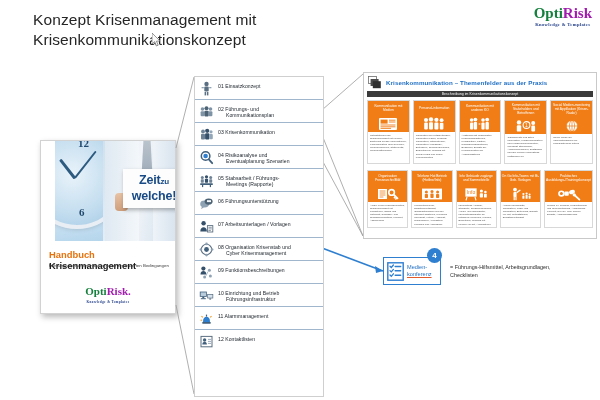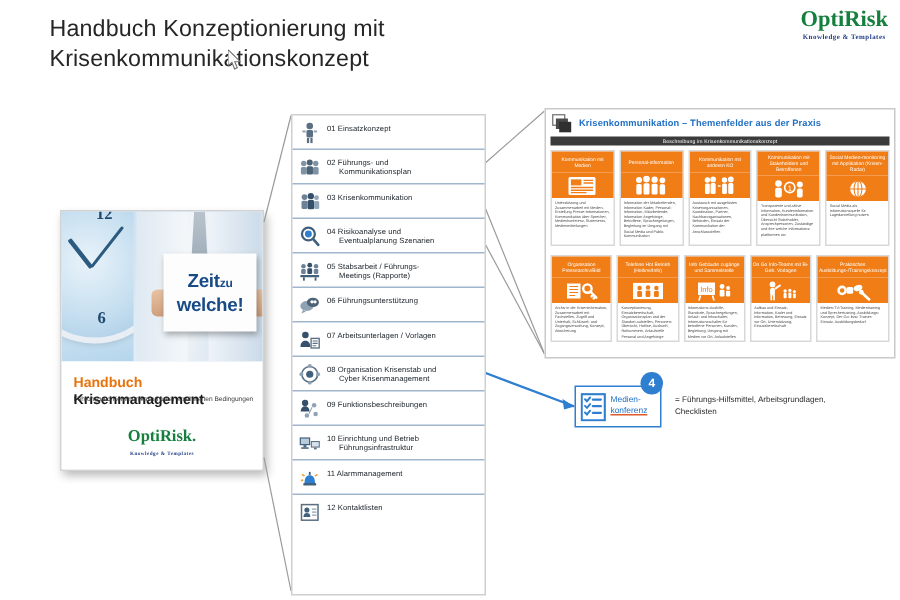--- a/index.html
+++ b/index.html
@@ -17,47 +17,47 @@
   .page-title{
     position:absolute;left:33px;top:10px;width:330px;
     font-size:15.5px;line-height:20px;font-weight:400;color:#262626;
     letter-spacing:.1px;
   }
   .cursor{position:absolute;left:152px;top:33px;width:9px;height:14px;}
 
   .logo{position:absolute;right:8px;top:6px;text-align:center;}
   .logo-main{font-family:"Liberation Serif", serif;font-size:15px;font-weight:700;line-height:15px;white-space:nowrap;}
   .logo-opti{color:#15803d;}
-  .logo-risk{color:#15803d;}
+  .logo-risk{color:#a21caf;}
   .logo-sub{font-family:"Liberation Serif", serif;font-size:4.6px;font-weight:700;color:#1f3c88;letter-spacing:.35px;margin-top:1px;white-space:nowrap;}
 
   
   .book{
     position:absolute;left:40px;top:140px;width:134px;height:172px;
     background:#fff;border:1px solid #d2d2d2;
     box-shadow:2px 3px 6px rgba(0,0,0,.28);
     overflow:hidden;
   }
-  .book-img{position:absolute;left:0;top:0;width:134px;height:100px;overflow:hidden;
+  .book-img{position:absolute;left:14px;top:0;width:134px;height:100px;overflow:hidden;
     background:linear-gradient(170deg,#8fc1e6 0%,#b9d8ee 35%,#cfe4f3 60%,#a9cfe9 100%);}
   .clock{position:absolute;left:-28px;top:-12px;width:92px;height:92px;border-radius:50%;
     background:radial-gradient(circle at 45% 45%,#e9f3fa 0%,#c3ddef 55%,#9cc4e2 100%);
     border:4px solid #e8eef4;box-shadow:0 0 5px rgba(0,0,0,.18);}
   .clock span{position:absolute;font-family:"Liberation Serif", serif;font-size:11px;color:#214a6e;font-weight:700;}
   .c12{left:47px;top:4px;} .c3{left:80px;top:40px;} .c6{left:48px;top:73px;}
   .hand{position:absolute;left:44px;top:44px;background:#2d5b80;transform-origin:0 50%;border-radius:1px;}
   .hand.h{width:24px;height:3px;transform:rotate(-128deg);} 
   .hand.m{width:34px;height:2px;transform:rotate(-52deg);}
   .person{position:absolute;right:0;top:0;width:86px;height:100px;
     background:linear-gradient(100deg,#cfe0ee 0%,#e3edf6 18%,#f3f6f9 40%,#dbe6f0 70%,#c6d8e8 100%);}
   .tie{position:absolute;left:38px;top:0;width:12px;height:44px;background:linear-gradient(180deg,#b9c3cc,#97a6b4);
     clip-path:polygon(20% 0,80% 0,100% 100%,0 100%);}
   .shirt-l{position:absolute;left:2px;top:0;width:34px;height:100px;background:linear-gradient(90deg,#dfe9f2,#f3f7fa);}
   .shirt-r{position:absolute;right:2px;top:0;width:34px;height:100px;background:linear-gradient(270deg,#cddcea,#eef3f8);}
-  .sign{position:absolute;left:20px;top:28px;width:62px;height:52px;background:#fdfdfd;
+  .sign{position:absolute;left:20px;top:28px;width:62px;height:39px;background:#fdfdfd;
     box-shadow:1px 2px 4px rgba(0,0,0,.3);display:flex;align-items:center;justify-content:center;}
   .sign-txt{font-family:"Liberation Sans", sans-serif;font-weight:700;color:#184a86;
     font-size:12.5px;line-height:15px;text-align:center;letter-spacing:-.2px;}
   .sign-txt .sm{font-size:8px;}
   .hand-l,.hand-r{position:absolute;top:52px;width:13px;height:18px;border-radius:4px;
     background:linear-gradient(180deg,#e8c3a5,#cf9f7c);}
   .hand-l{left:12px;} .hand-r{left:76px;}
   .book-body{position:absolute;left:0;top:100px;width:134px;height:72px;background:#fff;}
   .book-title{position:absolute;left:8px;top:8px;right:6px;font-size:9.4px;font-weight:700;line-height:11px;}
   .bt-1{color:#e8720c;} .bt-2{color:#1a1a1a;}
@@ -107,21 +107,21 @@
   .legend{position:absolute;left:450px;top:264px;width:140px;font-size:5.4px;line-height:7.6px;color:#2b2b2b;}
 
   svg{display:block;}
 </style>
 </head>
 <body>
 
 <div id="stage">
 
   <div class="page-title">
-    <div>Handbuch Konzeptionierung mit</div>
+    <div>Konzept Krisenmanagement mit</div>
     <div>Krisenkommunikationskonzept</div>
   </div>
 
   <div class="cursor">
     <svg width="9" height="14" viewBox="0 0 9 14">
         <path d="M0 0 L0 11 L2.6 8.6 L4.4 13 L6.2 12.2 L4.5 8.2 L8 8 Z" fill="#fafafa" stroke="#6b6b6b" stroke-width="0.7"></path>
       </svg>
   </div>
 
   <div class="logo">

